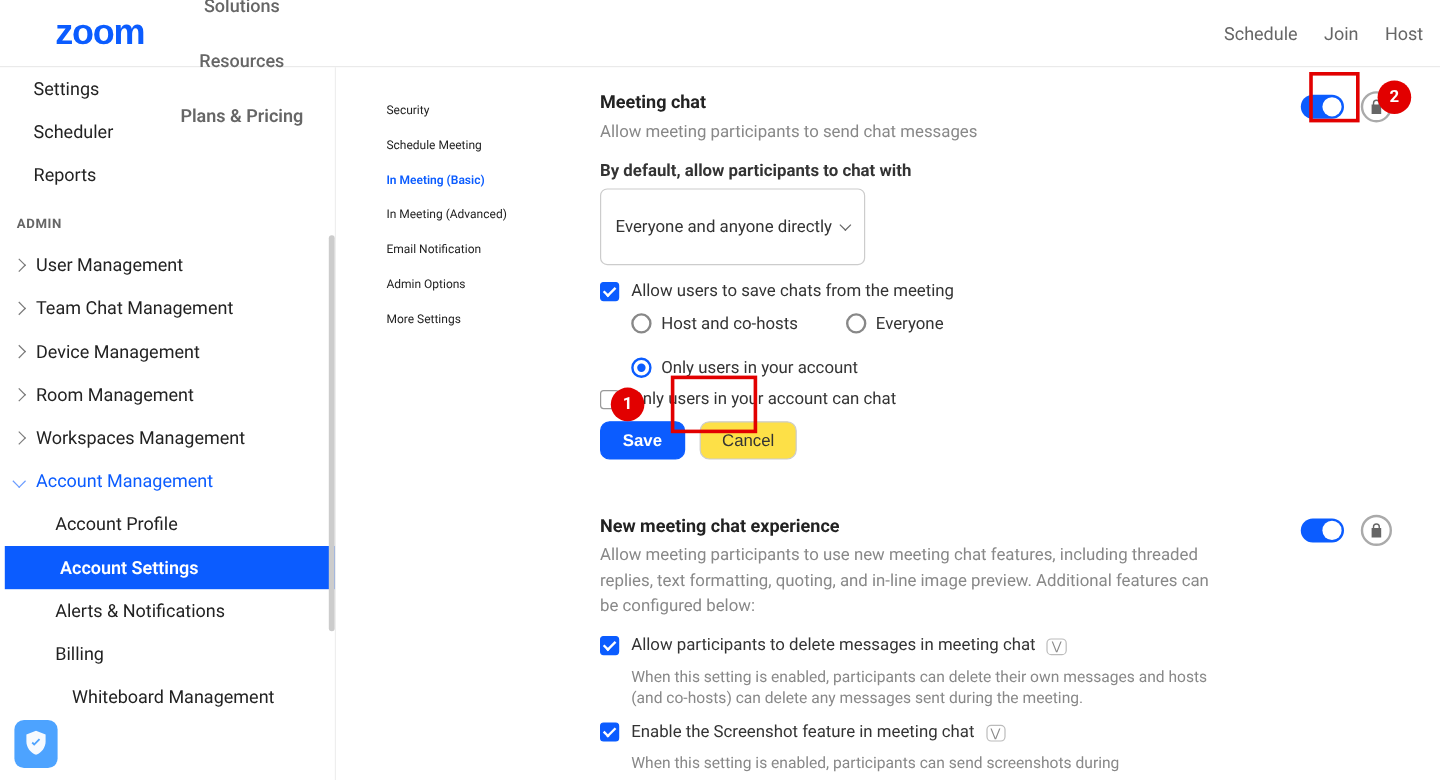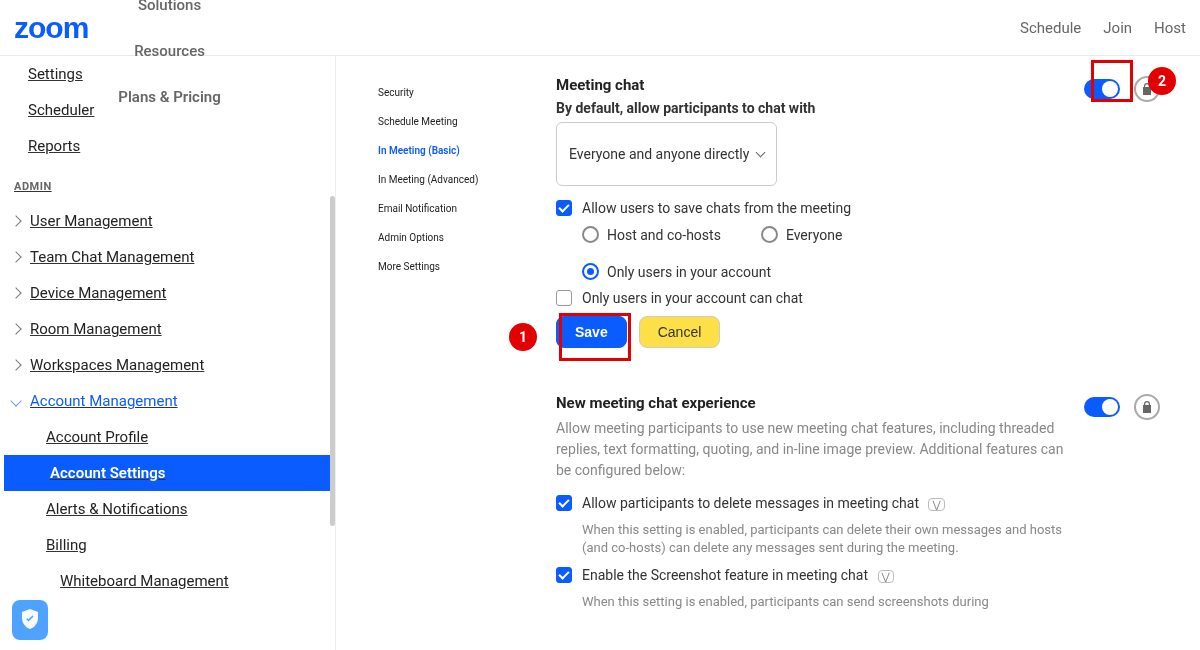--- a/index.html
+++ b/index.html
@@ -22,20 +22,21 @@
     padding: 0 14px 0 14px;
     border-bottom: 1px solid #eaeaea;
   }
   .logo {
     color: #0b5cff;
     font-weight: 800;
     font-size: 30px;
     letter-spacing: -1px;
     margin-right: 30px;
     font-family: Arial, sans-serif;
+    margin-left: 32px;
   }
   .topnav-left { display: flex; gap: 28px; align-items: center; flex-direction: column; }
   .topnav-item {
     color: #666;
     font-size: 15px;
     font-weight: 500;
     cursor: pointer;
   }
   .topnav-right {
     margin-left: auto;
@@ -44,25 +45,24 @@
     align-items: center;
     color: #666;
     font-size: 15px;
   }
 
   
   .layout { display: flex; height: calc(650px - 56px); }
 
   
   .sidebar {
-    width: 336px;
+    width: 280px;
     border-right: 1px solid #eee;
     overflow: hidden;
     position: relative;
-    text-decoration: underline;
   }
   .sidebar-scroll-indicator {
     position: absolute;
     right: 0; top: 140px;
     width: 5px; height: 330px;
     background: #ccc;
     border-radius: 3px;
   }
   .side-link {
     padding: 9px 16px 9px 28px;
@@ -394,20 +394,21 @@
     <div class="tab-link">Admin Options</div>
     <div class="tab-link">More Settings</div>
   </div>
 
   <div class="main">
 
     <div class="section">
       <div class="section-row">
         <div class="section-body">
           <div class="section-title">Meeting chat</div>
+          <div class="section-desc">Allow meeting participants to send chat messages</div>
 
           <div class="field-label">By default, allow participants to chat with</div>
           <div class="select">
             <span>Everyone and anyone directly</span>
             <span class="chev-down"></span>
           </div>
 
           <div class="check-row">
             <span class="checkbox checked"></span>
             <span>Allow users to save chats from the meeting</span>

